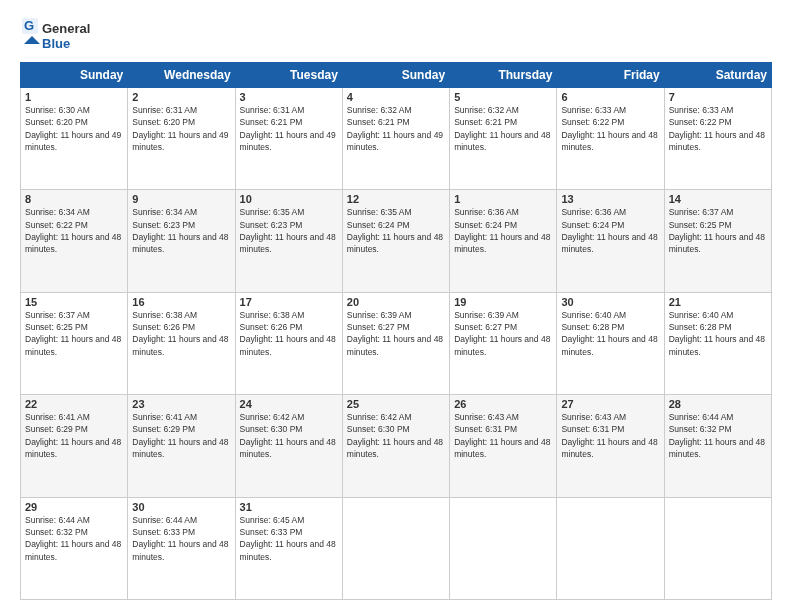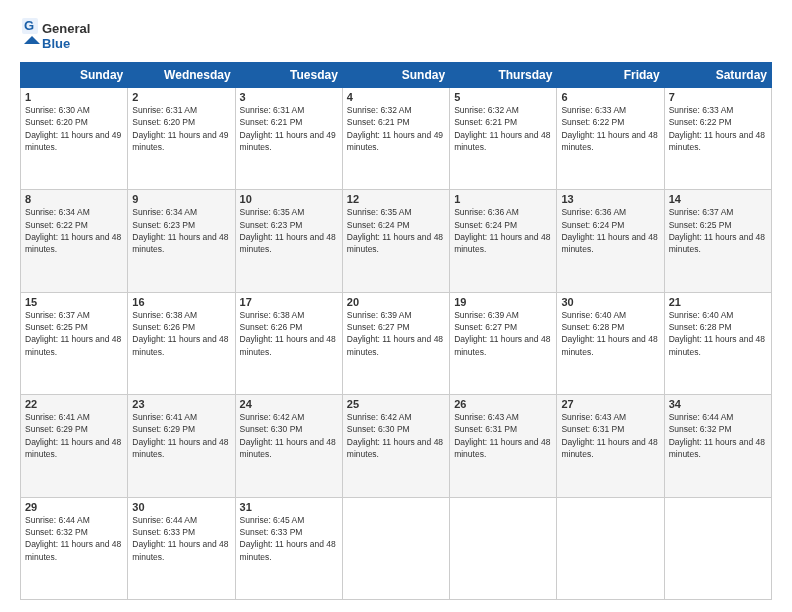--- a/index.html
+++ b/index.html
@@ -143,21 +143,21 @@
           <td><span class="day-num">30</span><span class="day-info">Sunrise: 6:40 AM<br>Sunset: 6:28 PM<br>Daylight: 11 hours and 48 minutes.</span></td>
           <td><span class="day-num">21</span><span class="day-info">Sunrise: 6:40 AM<br>Sunset: 6:28 PM<br>Daylight: 11 hours and 48 minutes.</span></td>
         </tr>
         <tr>
           <td><span class="day-num">22</span><span class="day-info">Sunrise: 6:41 AM<br>Sunset: 6:29 PM<br>Daylight: 11 hours and 48 minutes.</span></td>
           <td><span class="day-num">23</span><span class="day-info">Sunrise: 6:41 AM<br>Sunset: 6:29 PM<br>Daylight: 11 hours and 48 minutes.</span></td>
           <td><span class="day-num">24</span><span class="day-info">Sunrise: 6:42 AM<br>Sunset: 6:30 PM<br>Daylight: 11 hours and 48 minutes.</span></td>
           <td><span class="day-num">25</span><span class="day-info">Sunrise: 6:42 AM<br>Sunset: 6:30 PM<br>Daylight: 11 hours and 48 minutes.</span></td>
           <td><span class="day-num">26</span><span class="day-info">Sunrise: 6:43 AM<br>Sunset: 6:31 PM<br>Daylight: 11 hours and 48 minutes.</span></td>
           <td><span class="day-num">27</span><span class="day-info">Sunrise: 6:43 AM<br>Sunset: 6:31 PM<br>Daylight: 11 hours and 48 minutes.</span></td>
-          <td><span class="day-num">34</span><span class="day-info">Sunrise: 6:44 AM<br>Sunset: 6:32 PM<br>Daylight: 11 hours and 48 minutes.</span></td>
+          <td><span class="day-num">28</span><span class="day-info">Sunrise: 6:44 AM<br>Sunset: 6:32 PM<br>Daylight: 11 hours and 48 minutes.</span></td>
         </tr>
         <tr>
           <td><span class="day-num">29</span><span class="day-info">Sunrise: 6:44 AM<br>Sunset: 6:32 PM<br>Daylight: 11 hours and 48 minutes.</span></td>
           <td><span class="day-num">30</span><span class="day-info">Sunrise: 6:44 AM<br>Sunset: 6:33 PM<br>Daylight: 11 hours and 48 minutes.</span></td>
           <td><span class="day-num">31</span><span class="day-info">Sunrise: 6:45 AM<br>Sunset: 6:33 PM<br>Daylight: 11 hours and 48 minutes.</span></td>
           <td class="empty-cell"></td>
           <td class="empty-cell"></td>
           <td class="empty-cell"></td>
           <td class="empty-cell"></td>
         </tr>

